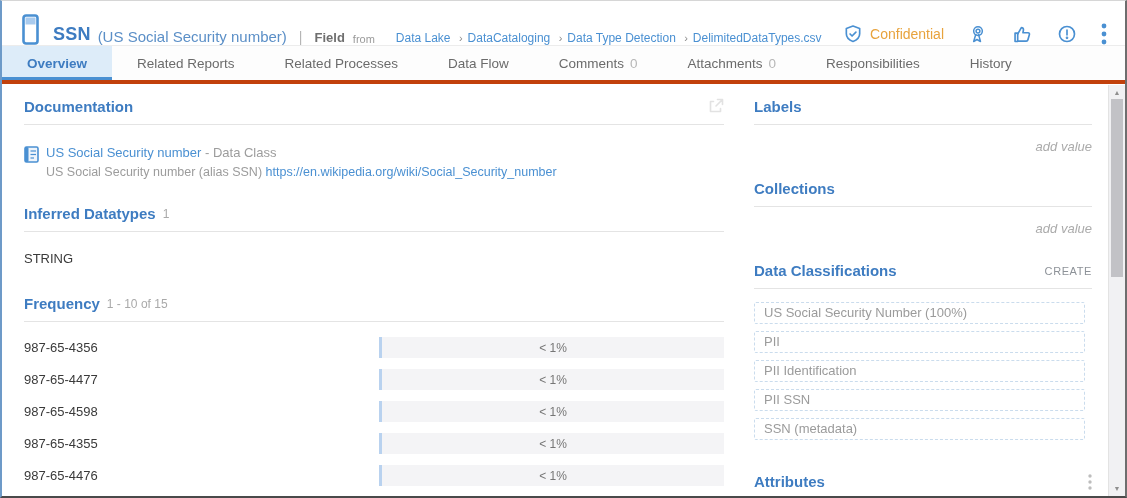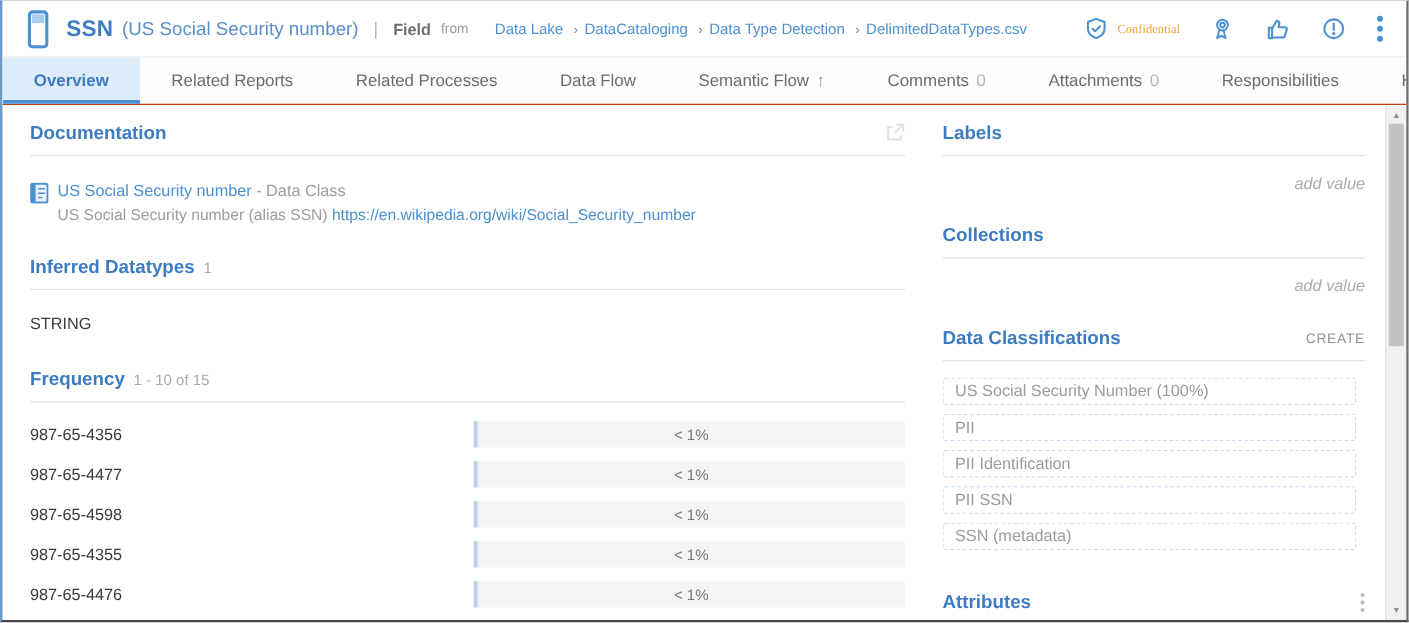--- a/index.html
+++ b/index.html
@@ -7,40 +7,40 @@
   body { font-family:"Liberation Sans", sans-serif; width:1127px; }
 
   .window {
     width:1127px; height:498px; background:#fff; position:relative; overflow:hidden;
     border-left:2px solid #6d9ac8; border-top:1px solid #d6d6d6;
     border-right:2px solid #6e6e6e; border-bottom:2px solid #4a4a4a;
   }
 
   
   .header {
-    height:45px; display:flex; align-items:center; padding:0 18px 0 20px;
+    height:45px; display:flex; align-items:flex-end; padding:0 18px 0 20px;
     border-bottom:1px solid #ececec; background:#fff;
   }
   .asset-icon { margin-right:14px; display:flex; }
   .title { font-size:18px; font-weight:bold; color:var(--accent-blue,#3e7cc1); letter-spacing:0.2px; }
   .subtitle { font-size:15px; color:#5b8fc7; margin-left:7px; }
   .title-sep { color:#b5b5b5; margin:0 12px; font-size:14px; }
   .type-label { font-size:13px; color:#6f6f6f; font-weight:bold; margin-right:8px; }
   .from-label { font-size:11px; color:#9a9a9a; margin-right:21px; }
   .breadcrumb { display:flex; align-items:center; font-size:12px; }
   .crumb-link { color:var(--link-blue,#4a90d2); cursor:pointer; }
   .crumb-sep { color:#8a8a8a; margin:0 5px; font-size:11px; }
   .crumb:last-of-type .crumb-sep { display:none; }
   .header-right { margin-left:auto; display:flex; align-items:center; gap:24px; }
   .badge { display:flex; align-items:center; gap:7px; cursor:pointer; }
-  .badge-text { color:var(--status-orange,#e8a33d); font-size:10px;font-family:Liberation Serif, serif; }
+  .badge-text { color:var(--status-orange,#e8a33d); font-size:14px; }
   .hicon { display:flex; cursor:pointer; }
 
   
-  .tabbar { height:38px; display:flex; border-bottom:1px solid #c2410c; background:#fdfdfd; }
+  .tabbar { height:38px; display:flex; border-bottom:4px solid #c2410c; background:#fdfdfd; }
   .tab { padding:0 25px; display:flex; align-items:center; font-size:13.5px; color:#6b6b6b; cursor:pointer; white-space:nowrap; }
   .tab.active { background:#ddecf9; color:var(--accent-blue,#3e7cc1); font-weight:bold; box-shadow:inset 0 -3px 0 #4a90d2; }
   .tab-suffix { color:#9a9a9a; margin-left:6px; }
   .tab-suffix:empty, .tab-count:empty { display:none; }
   .tab-count { color:#b7b7b7; margin-left:6px; }
 
   
   .content { display:flex; height:412px; overflow:hidden; padding:14px 0 0 22px; position:relative; }
   .col-left { width:700px; flex:none; }
   .col-right { width:338px; flex:none; margin-left:30px; }
@@ -190,25 +190,20 @@
       <div class="tab">
         <span>Related Processes</span>
 
       </div>
 
       <div class="tab">
         <span>Data Flow</span>
 
       </div>
 
-      <div class="tab">
-        <span>Semantic Flow</span>
-        <span class="tab-suffix">↑</span>
-
-      </div>
 
       <div class="tab">
         <span>Comments</span>
 
         <span class="tab-count">0</span>
       </div>
 
       <div class="tab">
         <span>Attachments</span>
 

